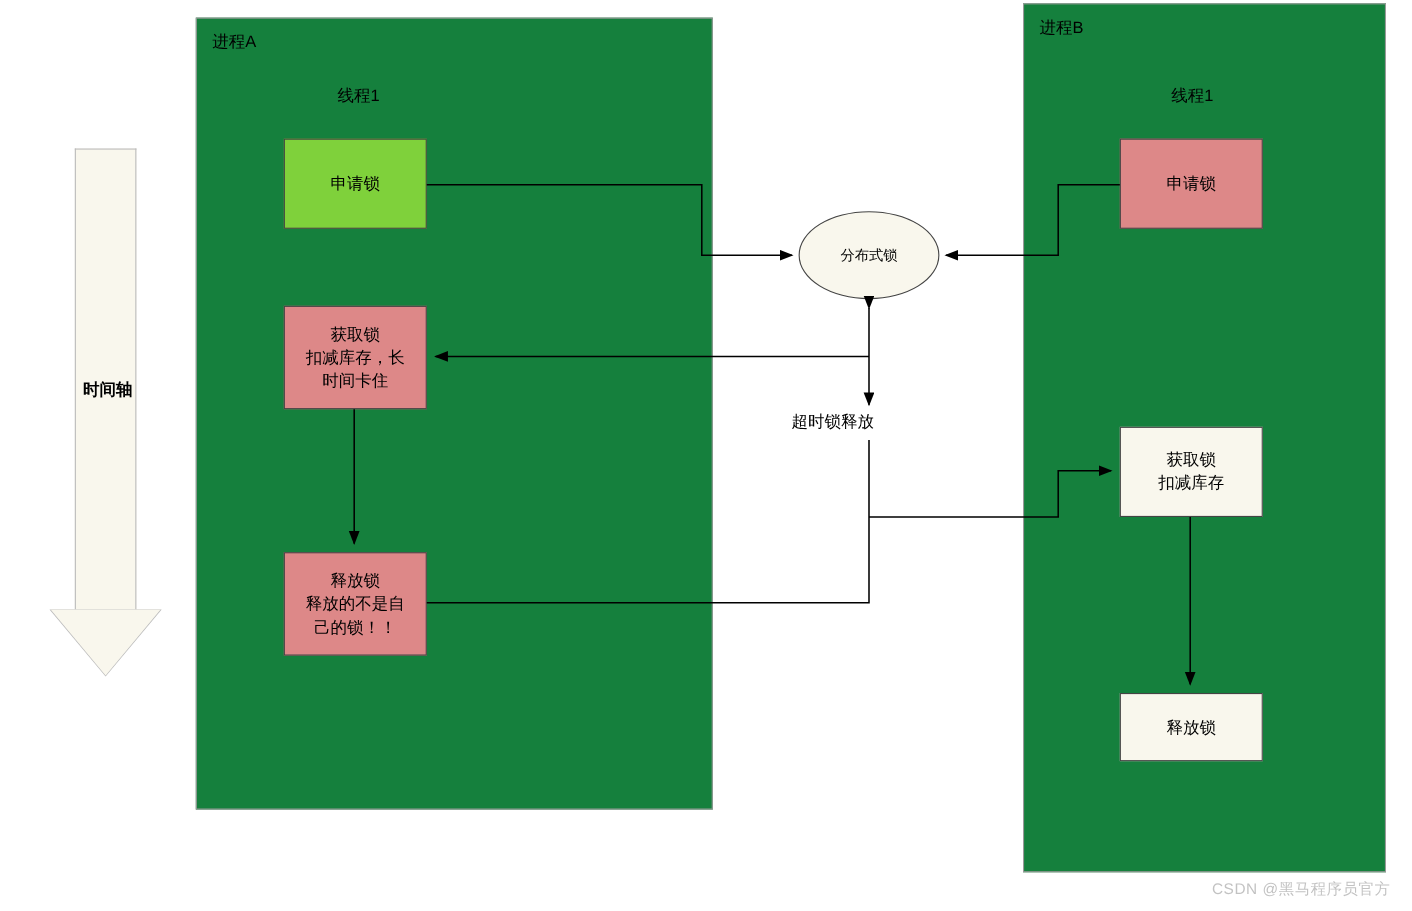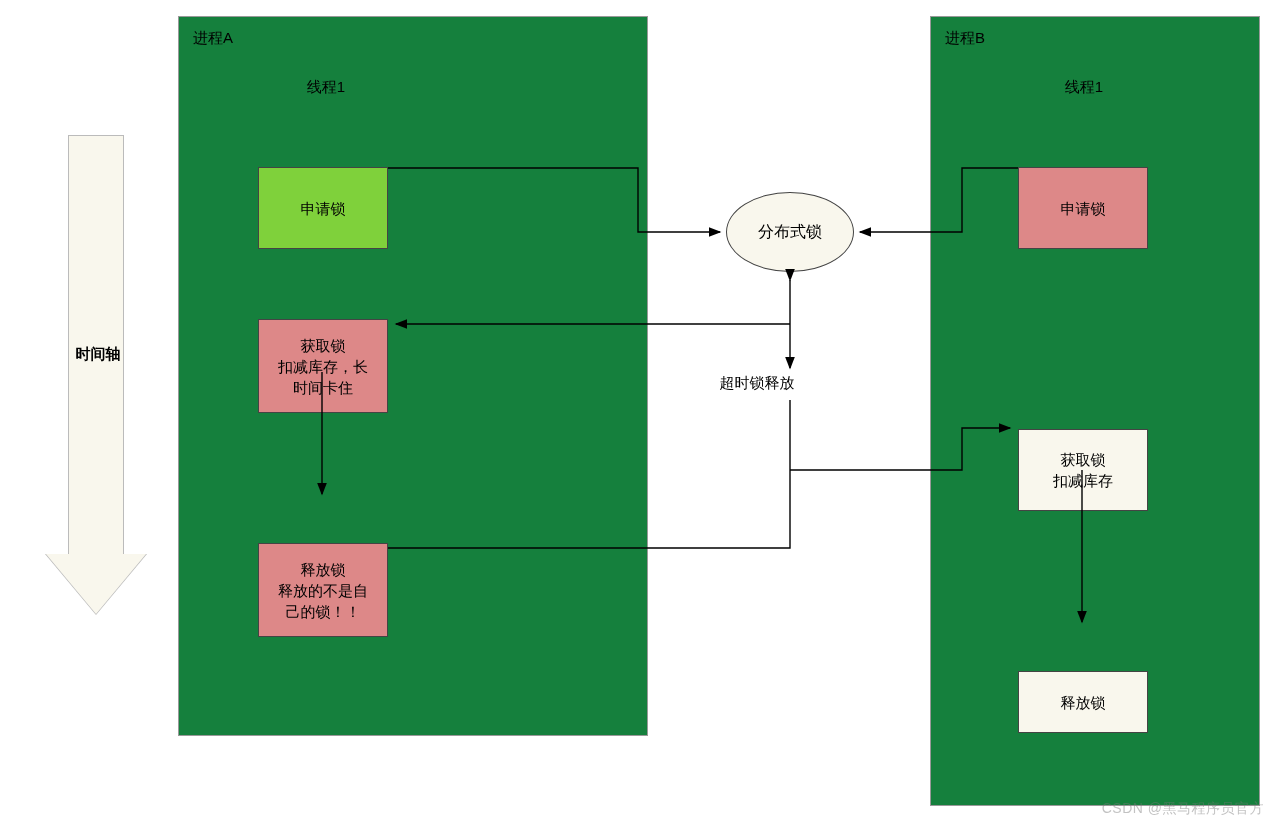--- a/index.html
+++ b/index.html
@@ -19,34 +19,33 @@
     .node {
       position: absolute;
       border: 1px solid #444;
       display: flex;
       align-items: center;
       justify-content: center;
       text-align: center;
       font-size: 15px;
       line-height: 1.4;
       padding: 4px;
-      margin-top: 41px;
     }
     .green { background: #7fd13b; }
     .red { background: #dd8888; }
     .plain { background: #f9f7ed; }
     .ellipse {
       position: absolute;
       border: 1px solid #444;
       border-radius: 50%;
       background: #f9f7ed;
       display: flex;
       align-items: center;
       justify-content: center;
-      font-size: 16px;
+      font-size: 13px;
     }
     .label {
       position: absolute;
       font-size: 15px;
       text-align: center;
     }
     .time-arrow {
       position: absolute;
       left: 68px;
       top: 135px;
@@ -120,21 +119,21 @@
 扣减库存，长
 时间卡住</span>
 </div>
 
 <div class="node red" style="left:258px; top:502px; width:130px; height:94px;">
   <span style="white-space:pre-line;">释放锁
 释放的不是自
 己的锁！！</span>
 </div>
 
-<div class="container" style="left:930px; top:16px; width:330px; height:790px;">
+<div class="container" style="left:930px; top:3px; width:330px; height:790px;">
   <div class="label" style="left:14px; top:12px;">进程B</div>
 </div>
 <div class="label" style="left:1050px; top:78px; width:68px;">线程1</div>
 
 <div class="node red" style="left:1018px; top:126px; width:130px; height:82px;">
   <span style="white-space:pre-line;">申请锁</span>
 </div>
 
 <div class="node plain" style="left:1018px; top:388px; width:130px; height:82px;">
   <span style="white-space:pre-line;">获取锁

